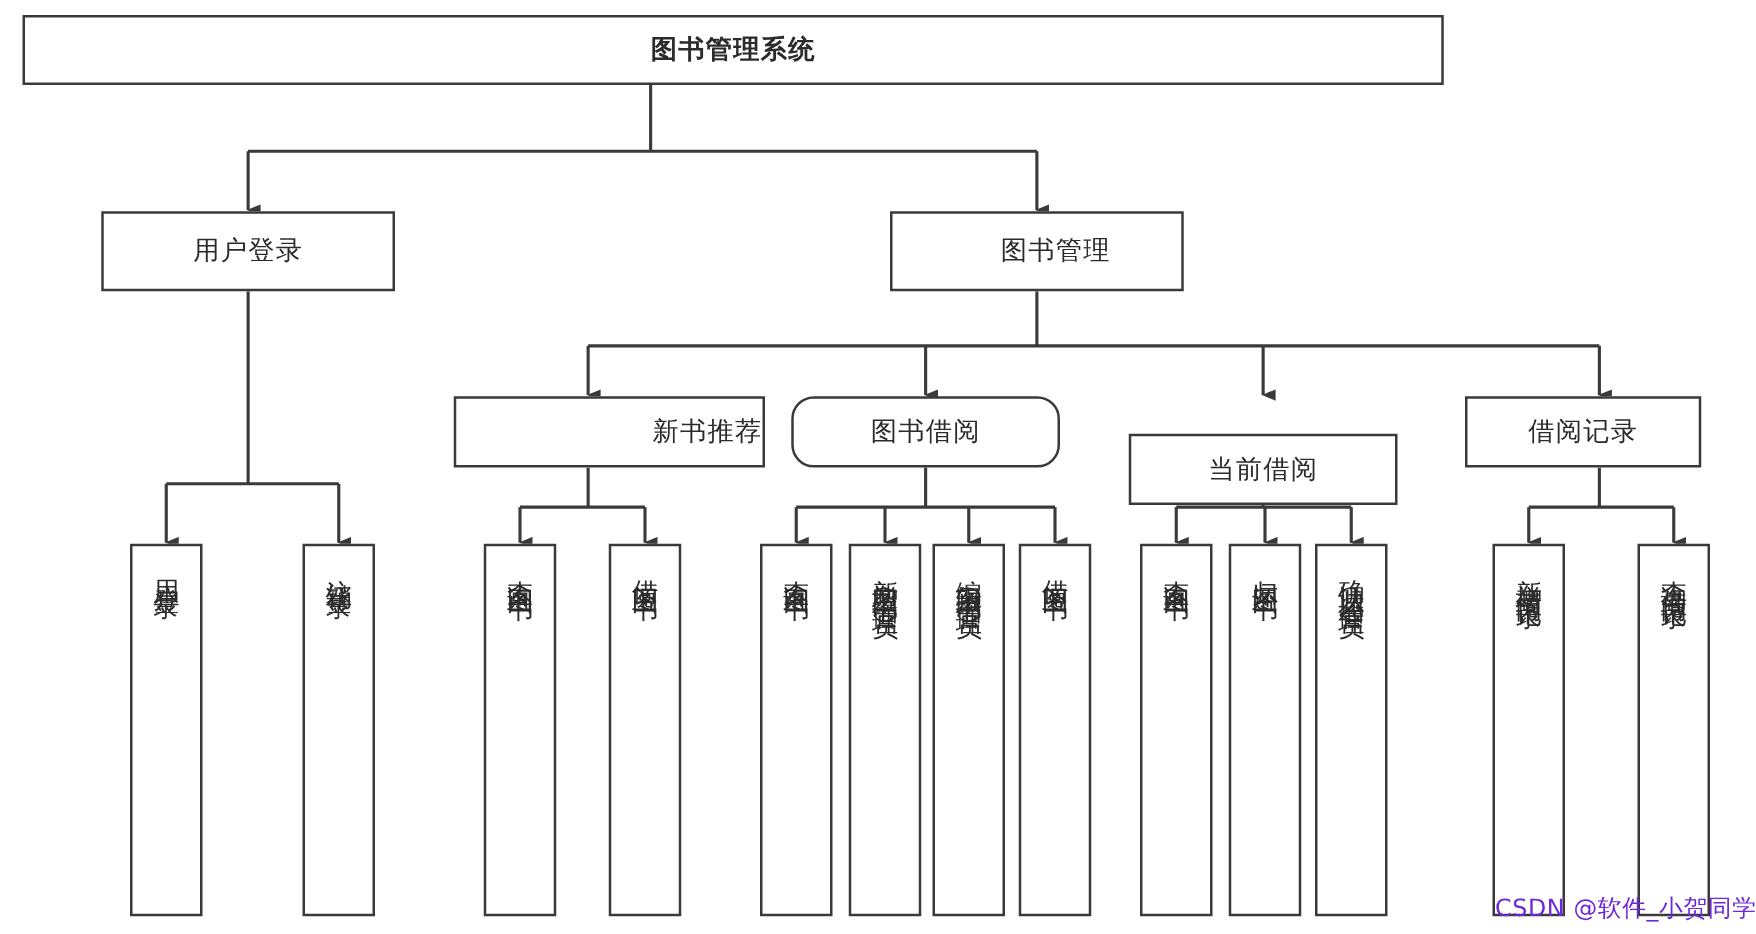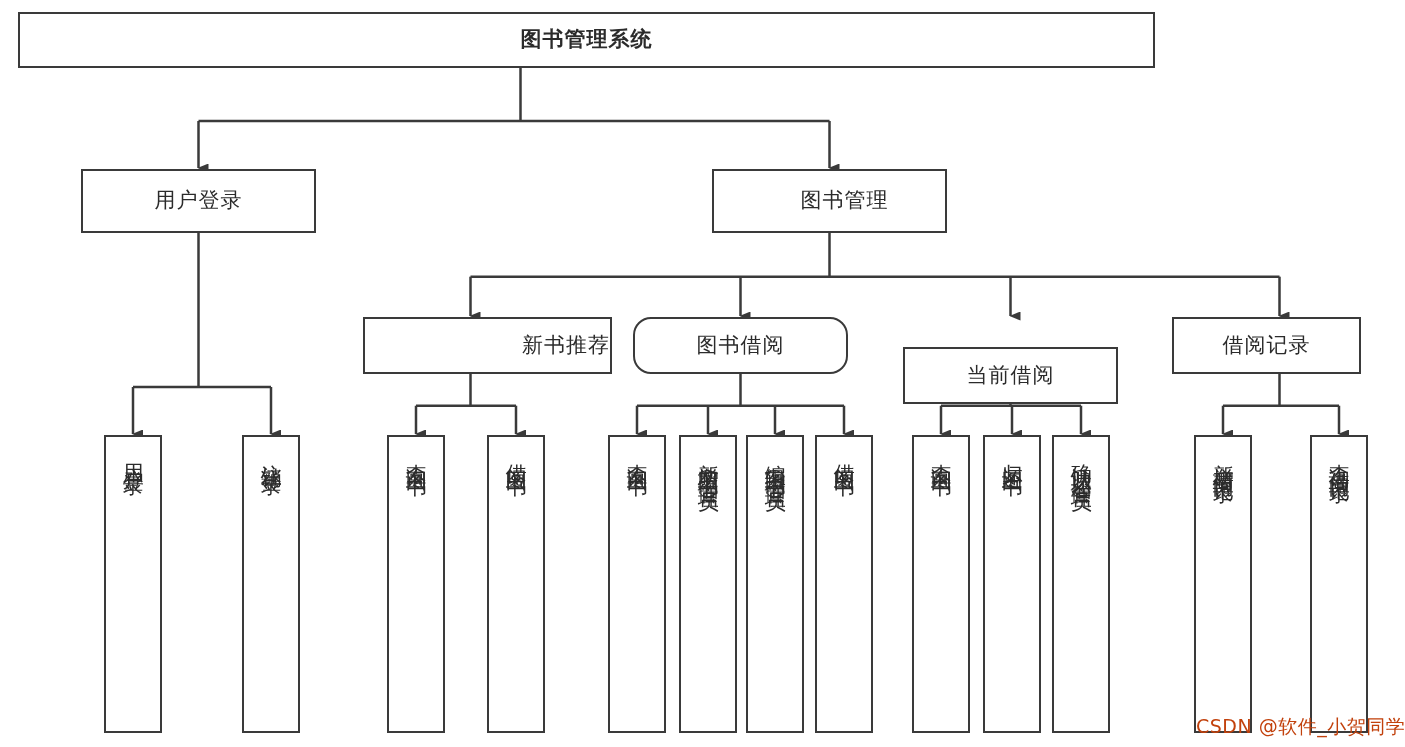--- a/index.html
+++ b/index.html
@@ -171,14 +171,14 @@
   <div class="node vertical" style="left: 1052px; top: 435px; width: 58px; height: 298px;">
     <span class="node-label">确认归还（管理员）</span>
   </div>
   <div class="node vertical" style="left: 1194px; top: 435px; width: 58px; height: 298px;">
     <span class="node-label">新增借阅记录</span>
   </div>
   <div class="node vertical" style="left: 1310px; top: 435px; width: 58px; height: 298px;">
     <span class="node-label">查询借阅记录</span>
   </div>
 
-  <div class="watermark" style="left: 1196px; top: 714px; color: #c2410c; text-align: right;">CSDN @软件_小贺同学</div>
+  <div class="watermark" style="left: 1196px; top: 714px; color: #6d28d9; text-align: right;">CSDN @软件_小贺同学</div>
 </div>
 
 </body></html>

